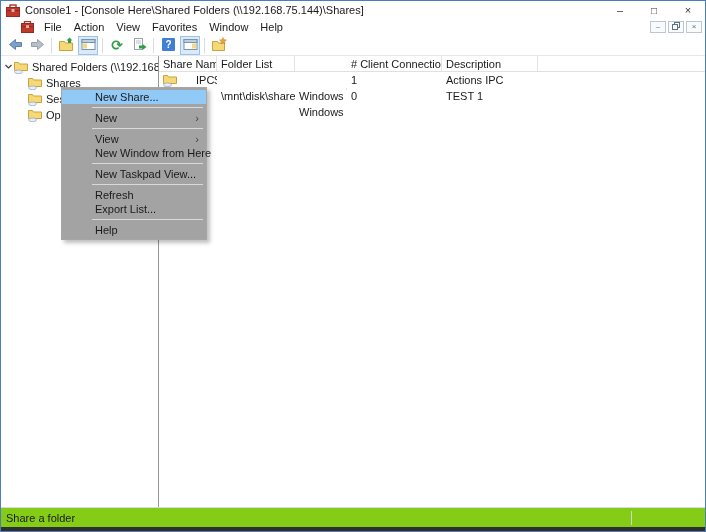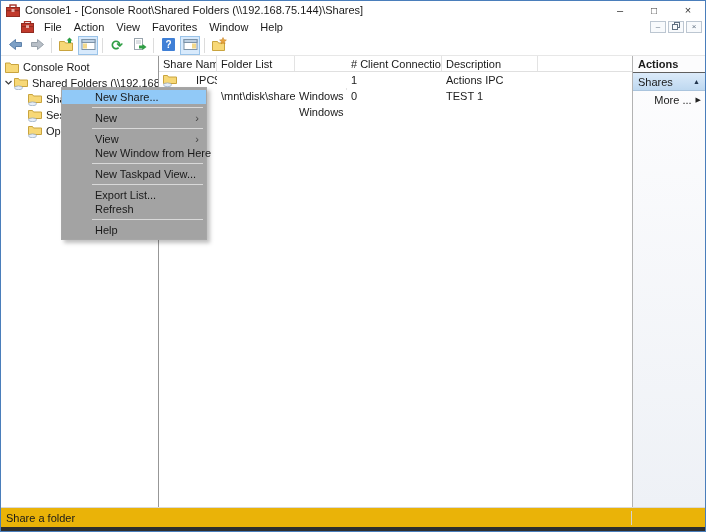--- a/index.html
+++ b/index.html
@@ -114,21 +114,21 @@
   .actions-section .sec-arrow { font-size: 7px; color: #20344d; }
   .actions-more {
     height: 17px; display: flex; align-items: center; justify-content: flex-end;
     padding-right: 4px; gap: 4px;
   }
   .actions-more .more-arrow { font-size: 7px; color: #222; }
 
   
   .statusbar {
     position: absolute; left: 0; top: 506px; width: 704px; height: 20px;
-    background: #eab308; border-top: 1px solid #d9d9d9;
+    background: #84cc16; border-top: 1px solid #d9d9d9;
     display: flex; align-items: center; padding-left: 5px;
   }
   .statusbar .sb-sep { position: absolute; left: 630px; top: 3px; width: 1px; height: 14px; background: #d3d3d3; }
   .bottom-edge {
     position: absolute; left: 0; top: 526px; width: 704px; height: 4px; background: #2e2e2e;
   }
 
   
   .context-menu {
     position: absolute; left: 60px; top: 86px; width: 146px;
@@ -153,21 +153,21 @@
 
   <div class="titlebar">
     <span class="app-icon">
       <svg width="14" height="13" viewBox="0 0 14 13">
           <rect x="4" y="1" width="6" height="3" fill="none" stroke="#a93226" stroke-width="1.4"></rect>
           <rect x="0.5" y="3.5" width="13" height="9" fill="#c0392b" stroke="#922b21"></rect>
           <rect x="0.5" y="6" width="13" height="1.2" fill="#922b21"></rect>
           <rect x="5.5" y="5" width="3" height="3" fill="#e6b0aa"></rect>
         </svg>
     </span>
-    <span class="title-text">Console1 - [Console Root\Shared Folders (\\192.168.75.144)\Shares]</span>
+    <span class="title-text">Console1 - [Console Here\Shared Folders (\\192.168.75.144)\Shares]</span>
     <div class="win-controls">
       <div class="win-btn">
           <span>–</span>
         </div>
       <div class="win-btn max">
           <span>□</span>
         </div>
       <div class="win-btn">
           <span>×</span>
         </div>
@@ -261,28 +261,20 @@
       <span><svg width="15" height="15" viewBox="0 0 15 15">
             <path d="M0.5 13.5 L0.5 4.5 L5.5 4.5 L6.5 6 L12.5 6 L12.5 13.5 Z" fill="#f7d877" stroke="#c9a43e"></path>
             <path d="M11 0.5 L12 2.7 L14.4 3 L12.6 4.6 L13 6.9 L11 5.7 L9 6.9 L9.4 4.6 L7.6 3 L10 2.7 Z" fill="#e8a33d" stroke="#c07f1f" stroke-width="0.5"></path>
           </svg></span>
     </div>
   </div>
 
   <div class="content">
 
     <div class="tree-pane">
-      <div class="tree-row lvl0">
-        <span class="t-icon">
-          <svg width="14" height="13" viewBox="0 0 14 13">
-              <path d="M0.5 11.5 L0.5 2 L5 2 L6 3.5 L13.5 3.5 L13.5 11.5 Z" fill="#f7d877" stroke="#c9a43e"></path>
-            </svg>
-        </span>
-        <span>Console Root</span>
-      </div>
       <div class="tree-row lvl0b">
         <span class="expander">
           <svg width="9" height="9" viewBox="0 0 9 9">
               <polyline points="1.5,3 4.5,6 7.5,3" fill="none" stroke="#3c3c3c" stroke-width="1.2"></polyline>
             </svg>
         </span>
         <span class="t-icon">
           <svg width="14" height="13" viewBox="0 0 14 13">
               <path d="M0.5 9.5 L0.5 1.5 L4.5 1.5 L5.5 3 L13.5 3 L13.5 9.5 Z" fill="#f7d877" stroke="#c9a43e"></path>
               <ellipse cx="4.5" cy="10.8" rx="4" ry="1.9" fill="#e7eef8" stroke="#8fa6c0" stroke-width="0.7"></ellipse>
@@ -368,31 +360,20 @@
           </div>
         <div class="lv-cell col-conn">
             <span>0</span>
           </div>
         <div class="lv-cell col-desc">
             <span>TEST 1</span>
           </div>
       </div>
     </div>
 
-    <div class="actions-pane">
-      <div class="actions-title">Actions</div>
-      <div class="actions-section">
-        <span class="sec-label">Shares</span>
-        <span class="sec-arrow">▲</span>
-      </div>
-      <div class="actions-more">
-        <span>More ...</span>
-        <span class="more-arrow">▶</span>
-      </div>
-    </div>
 
   </div>
 
   <div class="statusbar">
     <span>Share a folder</span>
     <span class="sb-sep"></span>
   </div>
   <div class="bottom-edge"></div>
 
   <div class="context-menu">
@@ -411,24 +392,24 @@
     </div>
     <div class="mi">
       <span>New Window from Here</span>
     </div>
     <div class="msep"></div>
     <div class="mi">
       <span>New Taskpad View...</span>
     </div>
     <div class="msep"></div>
     <div class="mi">
+      <span>Refresh</span>
+    </div>
+    <div class="mi">
       <span>Export List...</span>
     </div>
-    <div class="mi">
-      <span>Refresh</span>
-    </div>
     <div class="msep"></div>
     <div class="mi">
       <span>Help</span>
     </div>
   </div>
 
 </div>
 
 </body></html>

